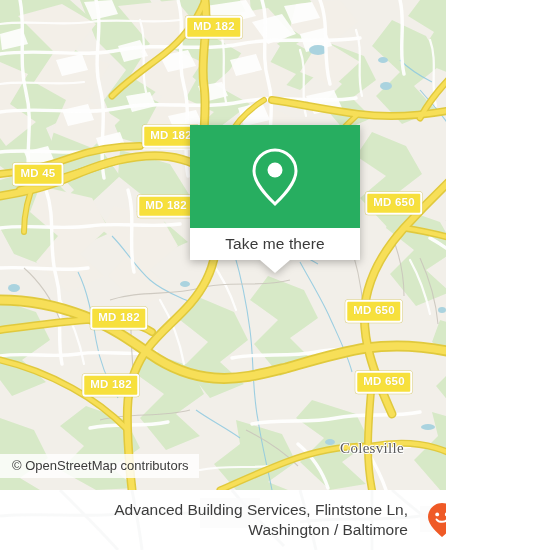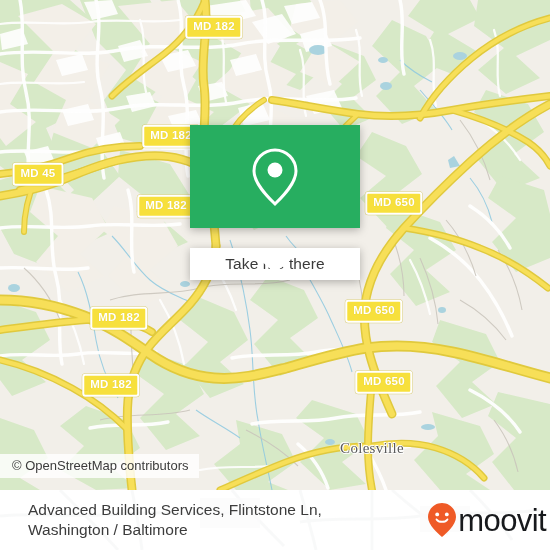--- a/index.html
+++ b/index.html
@@ -7,24 +7,25 @@
     margin: 0;
     padding: 0;
     background: #ffffff;
   }
   body {
     font-family: "Liberation Sans", sans-serif;
     -webkit-font-smoothing: antialiased;
   }
   #screen {
     position: relative;
-    width: 550px;
+    width: 446px;
     height: 550px;
     overflow: hidden;
     background: #84cc16;
+    text-align: right;
   }
 
   
   #map {
     position: absolute;
     left: 0;
     top: 0;
     width: 550px;
     height: 490px;
     overflow: hidden;
@@ -87,21 +88,20 @@
     display: flex;
     align-items: center;
     justify-content: center;
   }
   #popup-body {
     height: 32px;
     background: #ffffff;
     display: flex;
     align-items: center;
     justify-content: center;
-    margin-top: 20px;
   }
   #popup-label {
     color: #3a3a3a;
     font-size: 15.5px;
     font-family: "Liberation Sans", sans-serif;
     letter-spacing: .1px;
   }
   #popup-tail {
     position: absolute;
     left: 70px;

